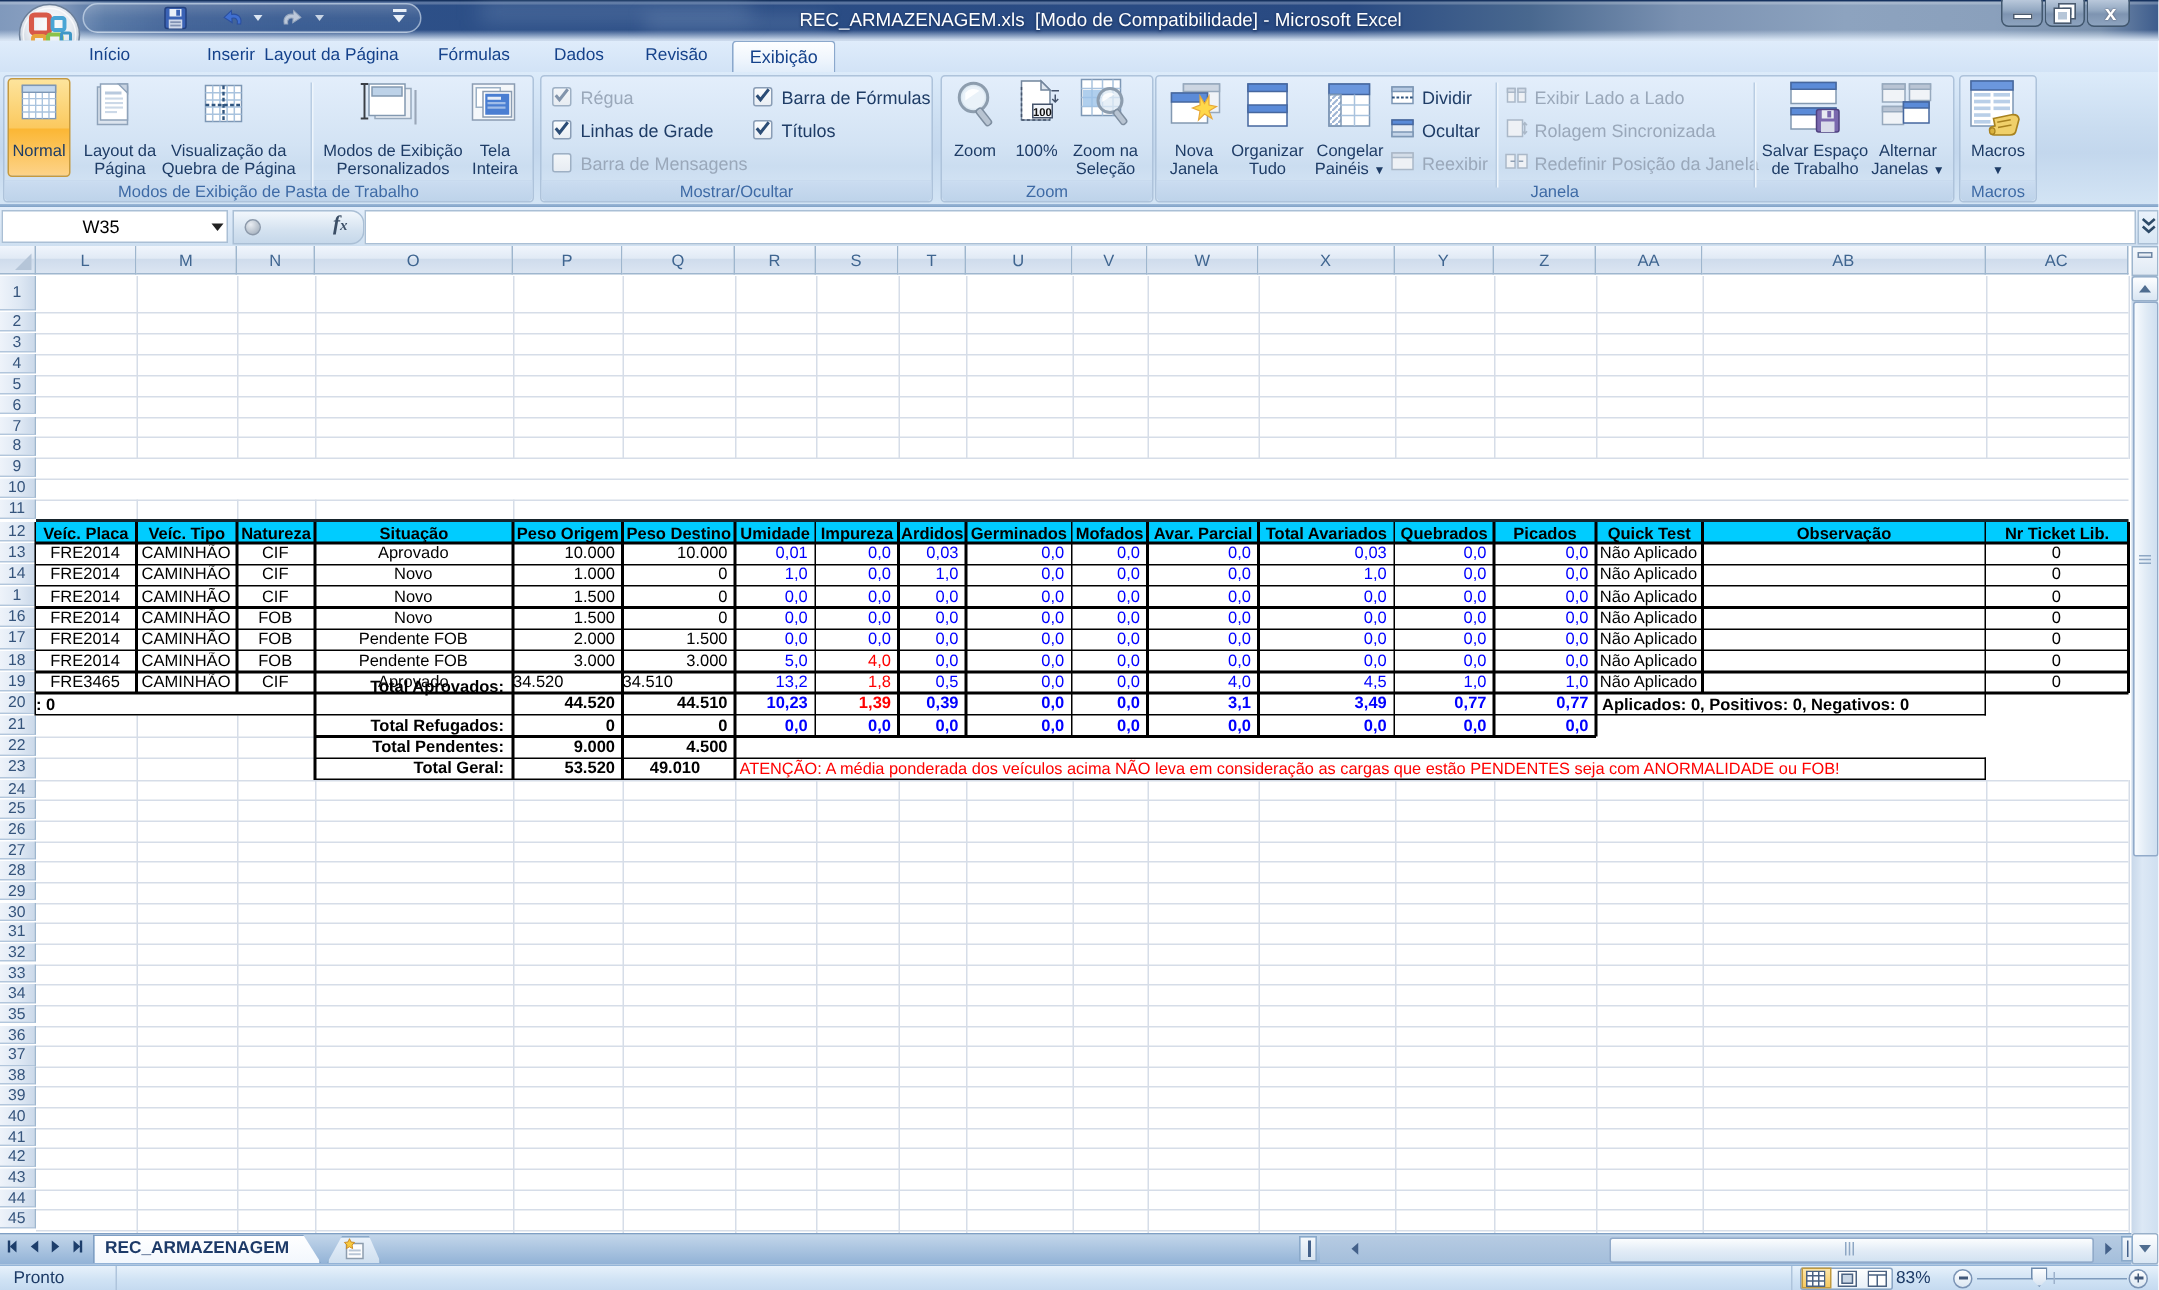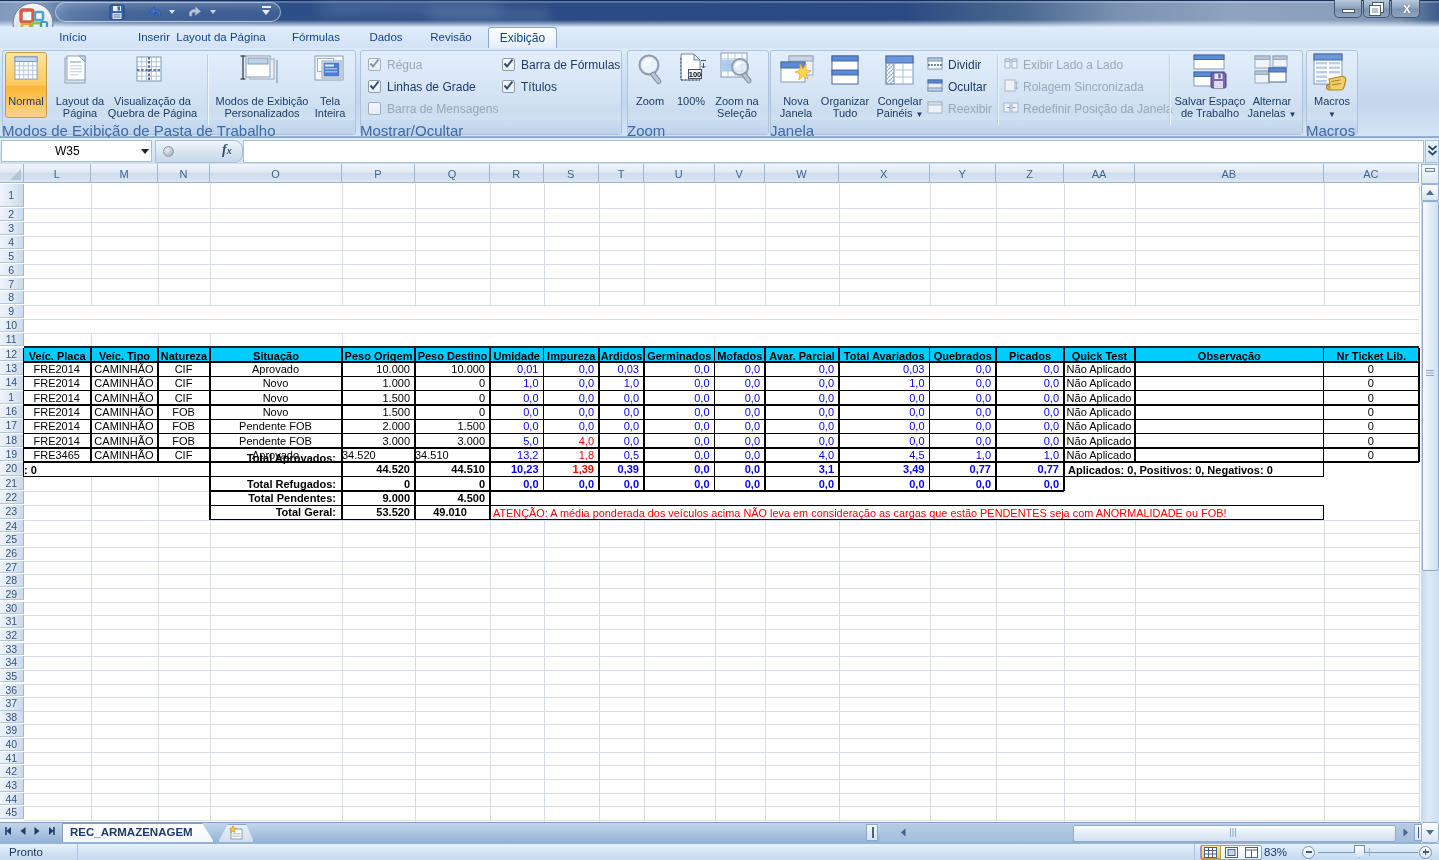--- a/index.html
+++ b/index.html
@@ -1,38 +1,39 @@
 <!DOCTYPE html>
 <html><head><meta charset="utf-8"><style>
 *{margin:0;padding:0;box-sizing:border-box;border:0 solid transparent}
 html,body{width:1439px;height:860px;overflow:hidden}
 body{position:relative;font-family:"Liberation Sans",sans-serif;background:#fff;-webkit-font-smoothing:antialiased}
 .a{position:absolute}
 .bb{font-weight:bold}
 .cell.blu,.blu{color:#0000fe}.cell.red,.red{color:#fe0000}
-.glab{font-size:15px;color:#3e6aa5;}
+.glab{font-size:11px;color:#3e6aa5;text-align:center}
 .rlab{font-size:11px;color:#1e3c66;text-align:center;line-height:12px}
 .rdis{color:#9aa8ba}
 .gl{position:absolute;background:#d6dde8}
 .tl{position:absolute;background:#000}
 .cell{position:absolute;font-size:11px;color:#000;white-space:nowrap;overflow:hidden}
 .hcell{position:absolute;font-size:11px;font-weight:bold;color:#000;text-align:center;white-space:nowrap}
 .colh{position:absolute;top:164px;height:19px;background:linear-gradient(#f0f5fc,#e1eaf5 45%,#cfdcec 50%,#dbe5f2);border-right:1px solid #9eb6ce;color:#3f6590;font-size:11px;text-align:center;line-height:20px}
 .gut{position:absolute;left:0;width:23.5px;background:linear-gradient(90deg,#eef3fa,#dde7f3 60%,#cbd9ea);border-bottom:1px solid #b2c6dc;border-right:1px solid #9eb6ce;color:#35547c;font-size:10.5px;text-align:center}
 .chk{position:absolute;width:13px;height:13px;background:linear-gradient(#fcfdfe,#e9eef4);border:1px solid #8a9db5;border-radius:2px}
 .sep{position:absolute;width:1px;background:#b9cde3;box-shadow:1px 0 0 #eef5fc}
 </style></head><body>
 
 <div class="a" style="left:0;top:0;width:1439px;height:27px;background:
 linear-gradient(90deg,#8099bc 0px,#8ba1c2 35px,#50719f 70px,#38598f 120px,#2e5189 200px,#2b4d85 430px,#294a82 900px,#49688f 1020px,#7b92b2 1120px,#8da3bf 1230px,#8aa0bc 1330px,#7990ad 1400px,#3d5c8c 1439px)">
  <div class="a" style="left:0;top:0;width:1439px;height:1px;background:#16325f"></div>
  <div class="a" style="left:0;top:1px;width:1439px;height:2px;background:rgba(255,255,255,.22)"></div>
  <div class="a" style="left:0;top:20px;width:1439px;height:7px;background:linear-gradient(rgba(255,255,255,0),rgba(225,237,250,.95))"></div>
  <div class="a" style="left:320px;top:2px;width:180px;height:12px;background:rgba(150,175,210,.30);filter:blur(7px)"></div>
  <div class="a" style="left:430px;top:10px;width:120px;height:10px;background:rgba(160,185,215,.25);filter:blur(6px)"></div>
+ <div class="a" style="left:533px;top:6px;width:380px;height:15px;font-size:12.5px;color:#fff;text-shadow:0 1px 2px rgba(10,30,70,.8);white-space:nowrap">REC_ARMAZENAGEM.xls&nbsp; [Modo de Compatibilidade] - Microsoft Excel</div>
 </div>
 <div class="a" style="left:1334px;top:0;width:28px;height:18px;background:linear-gradient(#b9c8db,#94a9c2 40%,#7e94b1 55%,#8ea4bf);border:1px solid #42586f;border-top:0;border-radius:0 0 5px 5px">
     <div class="a" style="left:7px;top:9px;width:13px;height:4px;background:#fff;border:1px solid #4a5a6e"></div>
   </div>
 <div class="a" style="left:1363px;top:0;width:27px;height:18px;background:linear-gradient(#b9c8db,#94a9c2 40%,#7e94b1 55%,#8ea4bf);border:1px solid #42586f;border-top:0;border-radius:0 0 5px 5px">
     <div class="a" style="left:9px;top:3px;width:10px;height:9px;background:transparent;border:2px solid #fff;outline:1px solid #4a5a6e"></div>
     <div class="a" style="left:6px;top:6px;width:10px;height:9px;background:#b6c6d8;border:2px solid #fff;outline:1px solid #4a5a6e"></div>
   </div>
 <div class="a" style="left:1391px;top:0;width:29px;height:18px;background:linear-gradient(#b9c8db,#94a9c2 40%,#7e94b1 55%,#8ea4bf);border:1px solid #42586f;border-top:0;border-radius:0 0 5px 5px">
     <div class="a" style="left:8px;top:2px;width:14px;height:13px;color:#fff;font-size:14px;font-weight:bold;text-shadow:0 0 1px #334;line-height:13px;text-align:center">x</div>

